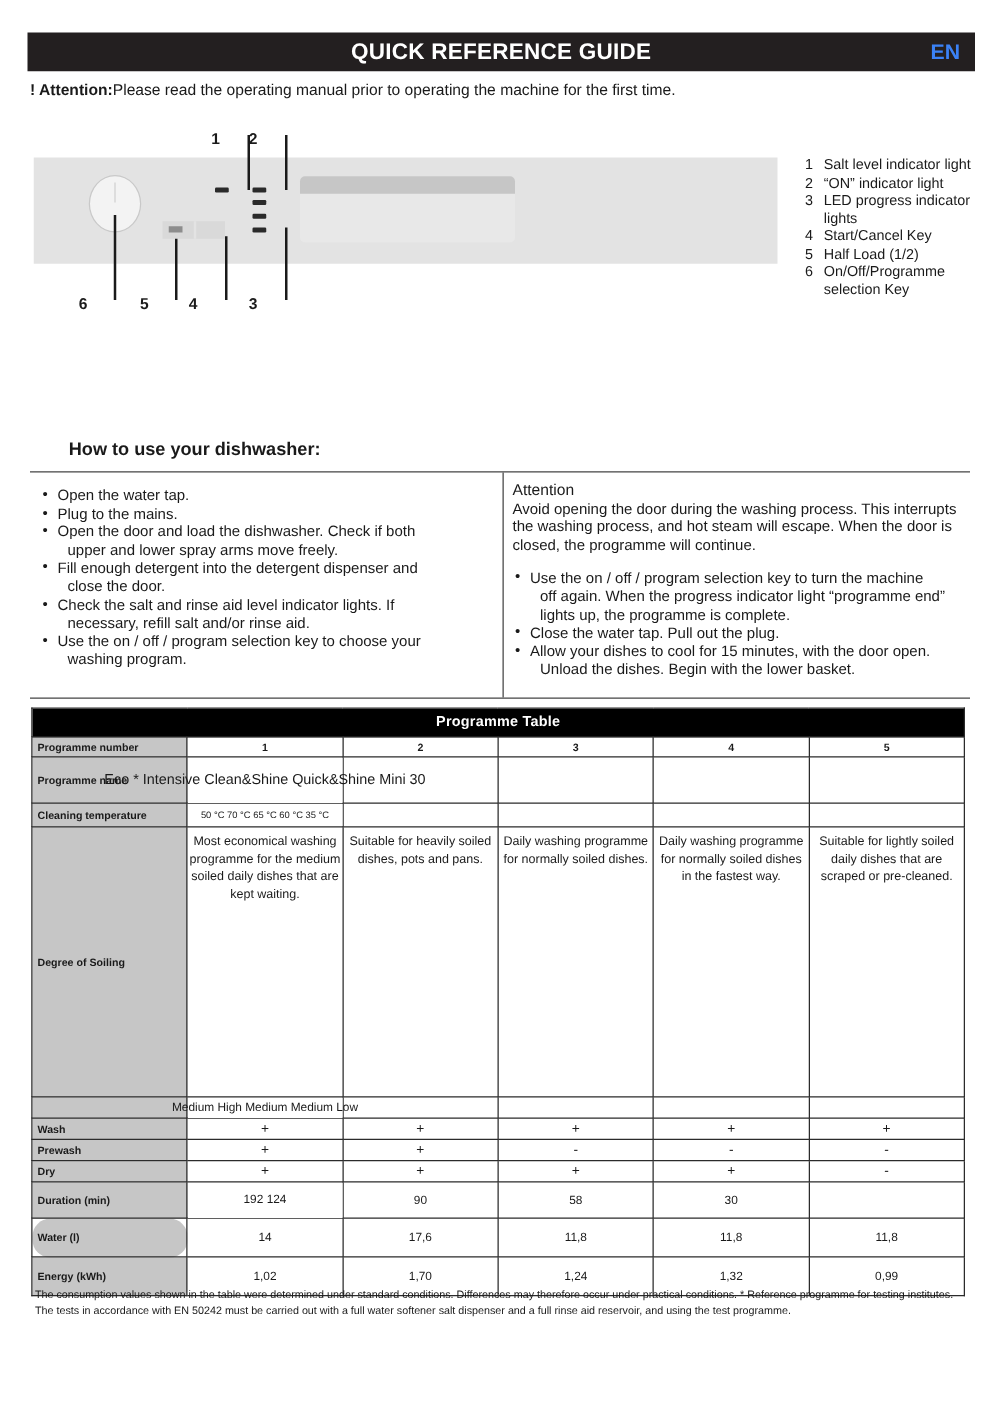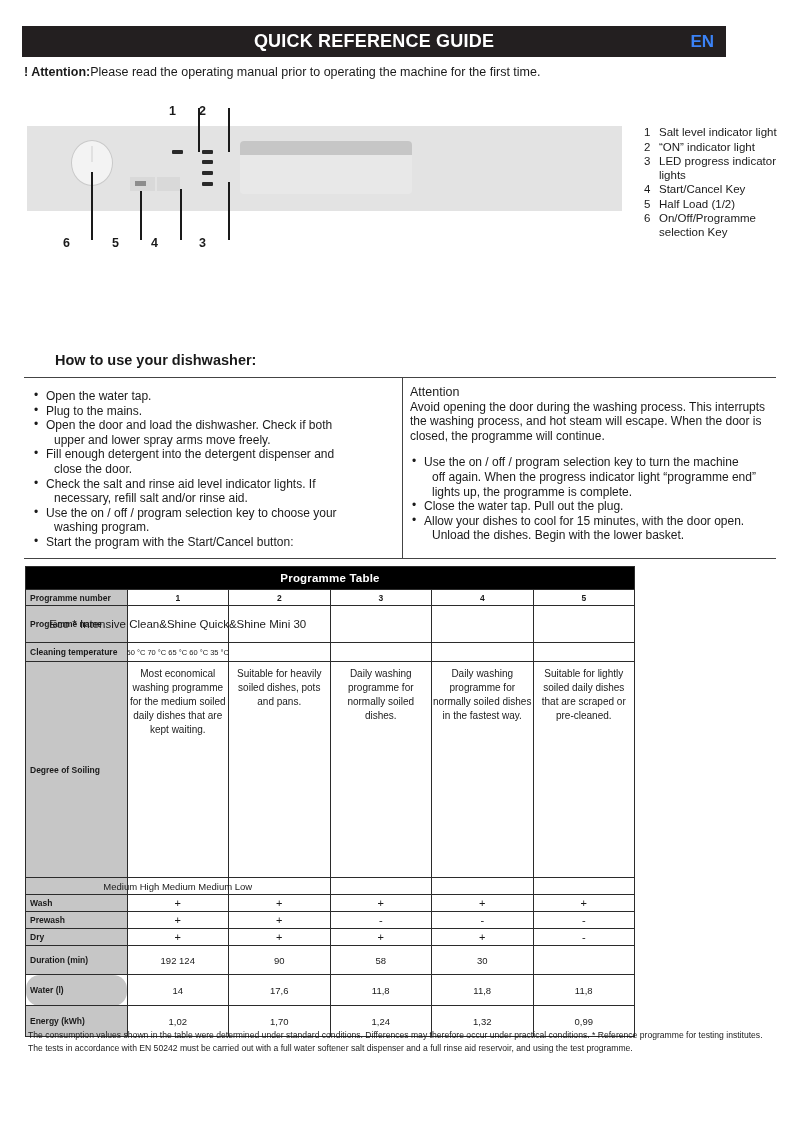--- a/index.html
+++ b/index.html
@@ -14,21 +14,21 @@
     font-family: "Liberation Sans", sans-serif;
     color: #1a1a1a;
     overflow: hidden;
   }
 
   
   .header-bar {
     position: absolute;
     left: 22px;
     top: 26px;
-    width: 704px;
+    width: 758px;
     height: 31px;
     background: #231f20;
     display: flex;
     align-items: center;
     justify-content: center;
   }
   .header-title {
     color: #ffffff;
     font-size: 18px;
     font-weight: bold;
@@ -266,21 +266,21 @@
   .att-body {
     margin-top: 0px;
   }
   .att-gap { height: 12px; }
 
   
   .ptable {
     position: absolute;
     left: 25px;
     top: 566px;
-    width: 610px;
+    width: 747px;
     border-collapse: collapse;
     table-layout: fixed;
     font-size: 8.5px;
   }
   .ptable td, .ptable th {
     border: 1px solid #2b2b2b;
     padding: 0;
     vertical-align: middle;
     overflow: visible;
   }
@@ -448,23 +448,20 @@
       <span class="cont">close the door.</span>
     </li>
     <li>
       <span>Check the salt and rinse aid level indicator lights. If</span>
       <span class="cont">necessary, refill salt and/or rinse aid.</span>
     </li>
     <li>
       <span>Use the on / off / program selection key to choose your</span>
       <span class="cont">washing program.</span>
     </li>
-    <li>
-      <span>Start the program with the Start/Cancel button:</span>
-    </li>
   </ul>
 </div>
 
 <div class="howto-right">
   <div class="att-head">Attention</div>
   <div class="att-body">Avoid opening the door during the washing process. This interrupts the washing process, and hot steam will escape. When the door is closed, the programme will continue.</div>
   <div class="att-gap"></div>
   <ul class="bullet-list">
     <li>
       <span>Use the on / off / program selection key  to turn the machine</span>

